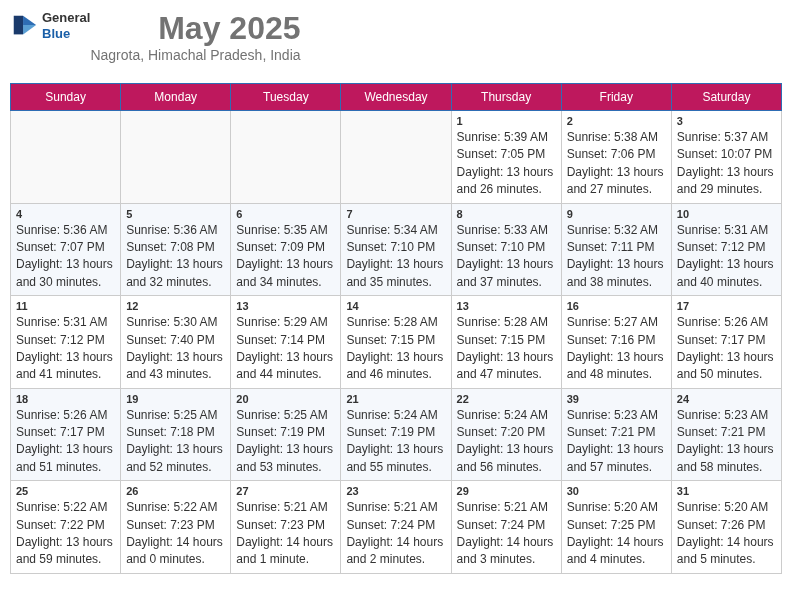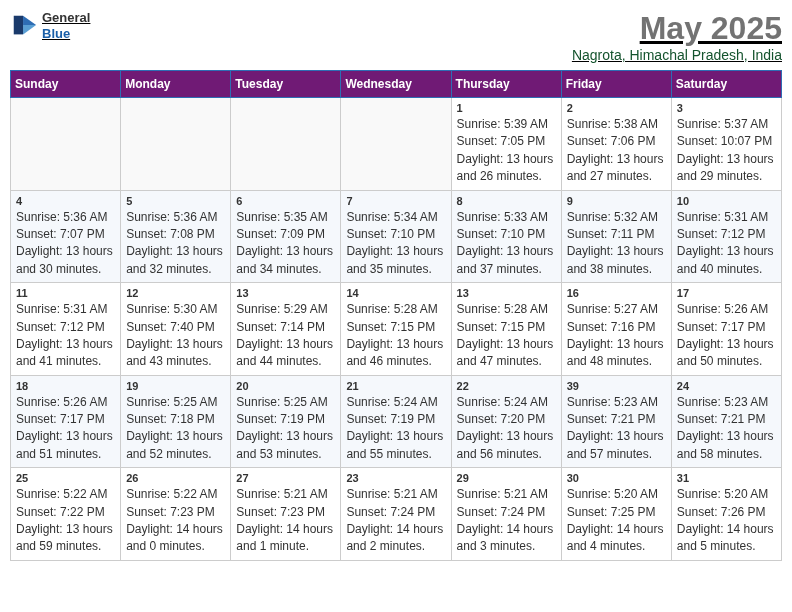--- a/index.html
+++ b/index.html
@@ -5,24 +5,22 @@
     * { box-sizing: border-box; margin: 0; padding: 0; }
     body {
       font-family: Arial, sans-serif;
       background: #fff;
       width: 792px;
       min-height: 612px;
       padding: 10px;
     }
     .header {
       display: flex;
-      justify-content: space-between;
       align-items: flex-start;
-      margin-bottom: 7px;
-      text-decoration: underline;
+      margin-bottom: 20px;
     }
     .logo {
       display: flex;
       align-items: center;
       gap: 4px;
     }
     .logo-text {
       display: flex;
       flex-direction: column;
       font-size: 13px;
@@ -38,34 +36,34 @@
     .title-block {
       text-align: right;
     }
     .month-title {
       font-size: 32px;
       font-weight: bold;
       color: #737373;
     }
     .location {
       font-size: 14px;
-      color: #14532d;
+      color: #737373;
     }
     .calendar {
       width: 100%;
       border-collapse: collapse;
       border: 1px solid #ccc;
     }
     .calendar th {
-      background-color: #701a75;
+      background-color: #be185d;
       color: #fff;
       font-size: 12px;
-      font-weight: bold;
+      font-weight: normal;
       padding: 6px 4px;
-      text-align: left;
+      text-align: center;
       border: 1px solid #2e6db4;
     }
     .calendar td {
       vertical-align: top;
       border: 1px solid #ccc;
       padding: 4px 5px;
       font-size: 9.5px;
       color: #333;
       width: 110px;
       height: 80px;

